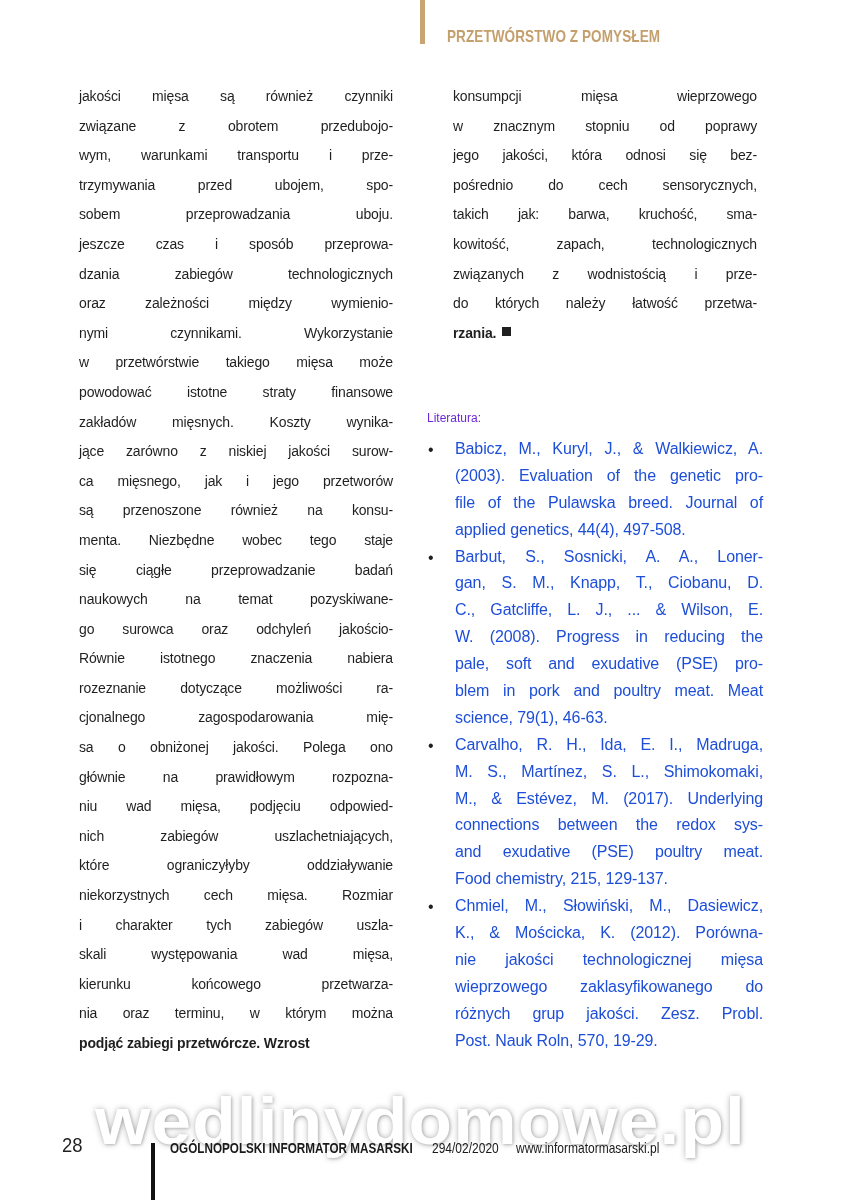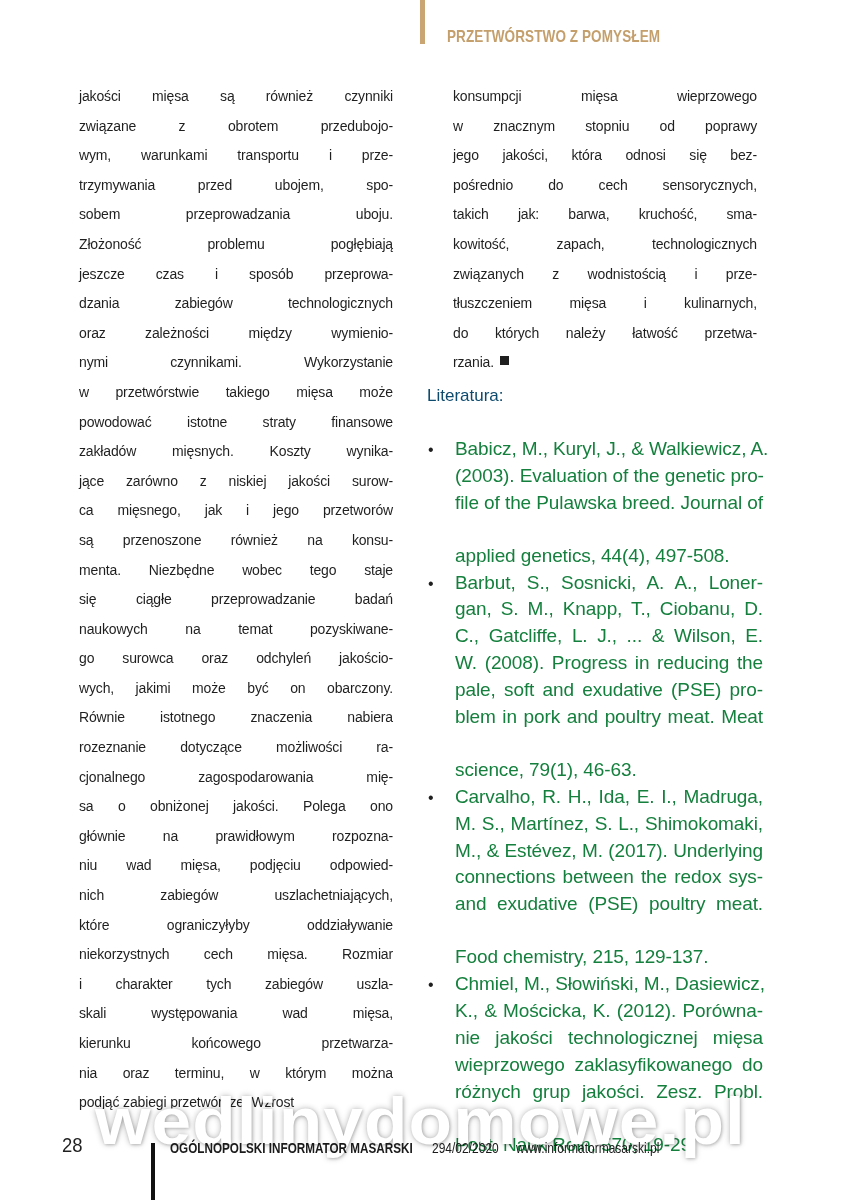--- a/index.html
+++ b/index.html
@@ -11,30 +11,30 @@
                    font-weight: bold; font-size: 16.5px; letter-spacing: 0.1px; color: #c49f6c;
                    transform: scaleX(0.82); transform-origin: left top; white-space: nowrap; }
 
   .col { position: absolute; top: 66px; }
   .col-left { left: 63px; width: 346px; }
   .col-right { left: 437px; width: 336px; }
 
   .body-text { font-size: 14px; line-height: 29.6px; text-align: justify; margin: 16px;
                letter-spacing: -0.15px; }
   .body-text .line { display: block; text-align: justify; text-align-last: justify; height: 29.6px; white-space: nowrap; }
-  .body-text .line.last { text-align-last: left; }
+  .body-text .line.last { text-align-last: left; font-weight: bold; }
   .end-mark { display: inline-block; width: 9px; height: 9px; background: #1f1f1f; margin-left: 6px; vertical-align: 2px; }
 
-  .lit-heading { position: absolute; left: 427px; top: 386px; font-size: 17px; color: #0c4a6e; }
+  .lit-heading { position: absolute; left: 427px; top: 411px; font-size: 12px; color: #6d28d9; }
   .refs { position: absolute; left: 427px; top: 436px; width: 336px; margin: 0; padding: 0; list-style: none; }
   .ref { position: relative; padding-left: 28px; margin: 0; }
   .ref .bullet { position: absolute; left: 1px; top: 0; font-size: 16px; line-height: 27px; }
-  .ref .rline { display: block; font-size: 19px; line-height: 26.9px; height: 26.9px; white-space: nowrap;
-                text-align: justify; text-align-last: justify; color: #15803d; letter-spacing: -0.1px; }
-  .ref .rline.last { text-align-last: left; margin-top: 26px; }
+  .ref .rline { display: block; font-size: 16px; line-height: 26.9px; height: 26.9px; white-space: nowrap;
+                text-align: justify; text-align-last: justify; color: #1d4ed8; letter-spacing: -0.1px; }
+  .ref .rline.last { text-align-last: left; }
 
   .watermark { position: absolute; left: 95px; top: 1083px; font-family: "Liberation Sans", sans-serif;
                font-weight: bold; font-size: 66px; letter-spacing: 1px; color: #ffffff;
                text-shadow: 0 0 6px rgba(0,0,0,0.28), 1px 1px 3px rgba(0,0,0,0.18); white-space: nowrap;
                transform: scaleX(1.08); transform-origin: left top; }
 
   .page-number { position: absolute; left: 62px; top: 1133px; font-size: 21px; color: #1f1f1f;
                  transform: scaleX(0.88); transform-origin: left top; }
   .footer-bar { position: absolute; left: 151px; top: 1143px; width: 4px; height: 57px; background: #111; }
   .footer-pub { position: absolute; left: 170px; top: 1139px; font-weight: bold; font-size: 15px; color: #1a1a1a;
@@ -50,36 +50,34 @@
 <div class="header-bar"></div>
 <div class="section-title">PRZETWÓRSTWO Z POMYSŁEM</div>
 
 <div class="col col-left">
   <p class="body-text" id="left-col">
       <span class="line">jakości mięsa są również czynniki</span>
       <span class="line">związane z obrotem przedubojo-</span>
       <span class="line">wym, warunkami transportu i prze-</span>
       <span class="line">trzymywania przed ubojem, spo-</span>
       <span class="line">sobem przeprowadzania uboju.</span>
-      <span class="line">Złożoność problemu pogłębiają</span>
       <span class="line">jeszcze czas i sposób przeprowa-</span>
       <span class="line">dzania zabiegów technologicznych</span>
       <span class="line">oraz zależności między wymienio-</span>
       <span class="line">nymi czynnikami. Wykorzystanie</span>
       <span class="line">w przetwórstwie takiego mięsa może</span>
       <span class="line">powodować istotne straty finansowe</span>
       <span class="line">zakładów mięsnych. Koszty wynika-</span>
       <span class="line">jące zarówno z niskiej jakości surow-</span>
       <span class="line">ca mięsnego, jak i jego przetworów</span>
       <span class="line">są przenoszone również na konsu-</span>
       <span class="line">menta. Niezbędne wobec tego staje</span>
       <span class="line">się ciągłe przeprowadzanie badań</span>
       <span class="line">naukowych na temat pozyskiwane-</span>
       <span class="line">go surowca oraz odchyleń jakościo-</span>
-      <span class="line">wych, jakimi może być on obarczony.</span>
       <span class="line">Równie istotnego znaczenia nabiera</span>
       <span class="line">rozeznanie dotyczące możliwości ra-</span>
       <span class="line">cjonalnego zagospodarowania mię-</span>
       <span class="line">sa o obniżonej jakości. Polega ono</span>
       <span class="line">głównie na prawidłowym rozpozna-</span>
       <span class="line">niu wad mięsa, podjęciu odpowied-</span>
       <span class="line">nich zabiegów uszlachetniających,</span>
       <span class="line">które ograniczyłyby oddziaływanie</span>
       <span class="line">niekorzystnych cech mięsa. Rozmiar</span>
       <span class="line">i charakter tych zabiegów uszla-</span>
@@ -92,21 +90,20 @@
 
 <div class="col col-right">
   <p class="body-text" id="right-col">
       <span class="line">konsumpcji mięsa wieprzowego</span>
       <span class="line">w znacznym stopniu od poprawy</span>
       <span class="line">jego jakości, która odnosi się bez-</span>
       <span class="line">pośrednio do cech sensorycznych,</span>
       <span class="line">takich jak: barwa, kruchość, sma-</span>
       <span class="line">kowitość, zapach, technologicznych</span>
       <span class="line">związanych z wodnistością i prze-</span>
-      <span class="line">tłuszczeniem mięsa i kulinarnych,</span>
       <span class="line">do których należy łatwość przetwa-</span>
       <span class="line last">rzania.<span class="end-mark"></span></span>
     </p>
 </div>
 
 <div class="lit-heading">Literatura:</div>
 <ul class="refs" id="refs">
     <li class="ref">
       <span class="bullet">•</span>
       <span class="rline">Babicz, M., Kuryl, J., &amp; Walkiewicz, A.</span>

